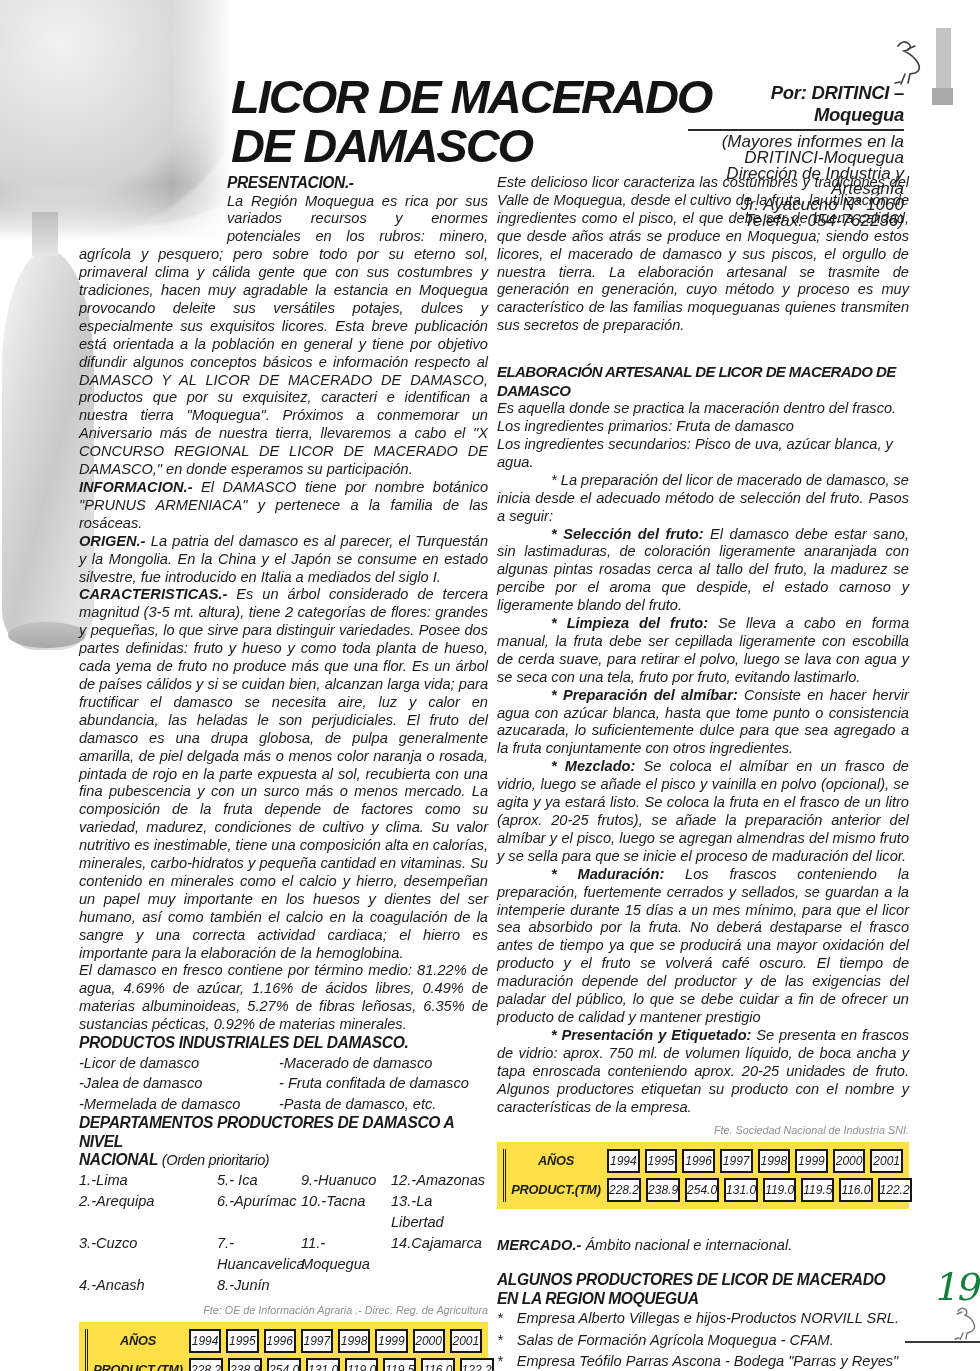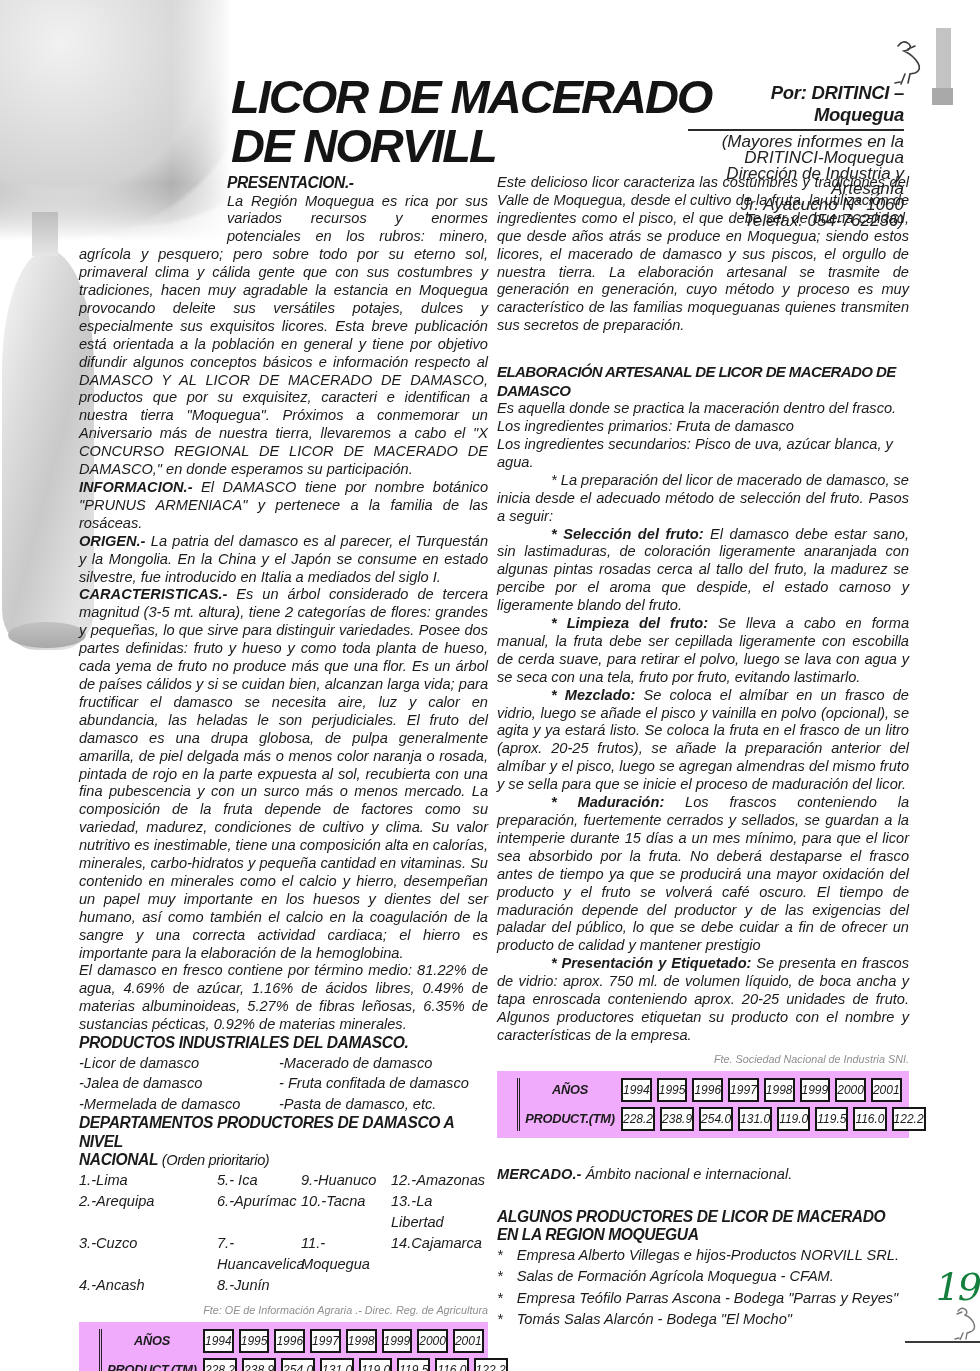--- a/index.html
+++ b/index.html
@@ -43,27 +43,27 @@
 
   
   .col{position:absolute;top:174px;font-size:14.6px;line-height:17.9px;text-align:justify;z-index:2;}
   #left-col{left:79px;width:409px;}
   #right-col{left:497px;width:412px;}
   p{margin:0;}
   .lead{font-weight:bold;}
   .h{font-weight:bold;font-size:15.6px;letter-spacing:-0.4px;text-align:left;line-height:18.5px;}
   .spacer{float:left;width:148px;height:60px;}
   .plain{text-align:left;}
-  .step{text-indent:54px;} .mt14{margin-top:28px;} .mt22{margin-top:24px;}
+  .step{text-indent:54px;} .mt14{margin-top:28px;} .mt22{margin-top:16px;}
 
   .grid2{display:grid;grid-template-columns:200px 1fr;line-height:20.5px;text-align:left;}
   .grid4{display:grid;grid-template-columns:138px 84px 90px 1fr;line-height:21px;text-align:left;}
 
   .tbl-src{font-size:10.8px;color:#8f8f8f;text-align:right;margin:6px 0 2px 0;}
-  .tbl{background:#f0abfc;padding:7px 20px;margin-top:0;}
+  .tbl{background:#fde047;padding:7px 6px;margin-top:0;}
   .tbl-inner{border-left:3px double #222;padding-left:4px;display:flex;flex-direction:column;gap:5px;}
   .tbl-row{display:flex;gap:5px;}
   .tbl-label{width:92px;flex:none;display:flex;align-items:center;justify-content:center;
              font-weight:bold;font-size:12.8px;letter-spacing:-0.3px;}
   .tbl-cell{flex:1;background:#fff;border:2px solid #161616;text-align:center;
             font-size:12px;line-height:20px;height:20px;}
 
   .prod-item{display:flex;gap:14px;line-height:21.5px;text-align:left;}
   .star{flex:none;}
 
@@ -83,21 +83,21 @@
   <div class="bottle"></div>
   <div class="corner-bar"></div>
   <div class="corner-sq"></div>
 
   <svg class="bird-top" viewBox="0 0 44 48">
     <path d="M10 8 q5 -7 11 -2 q3 3 -1 6 l-4 1 q9 4 14 12 q4 7 -3 10 l-5 1 l-2 9 m-3 -9 l-4 10 m-6 -1 l5 -1 m8 -33 l7 -3" fill="none" stroke="#3d3d3d" stroke-width="1.6" stroke-linecap="round"></path>
   </svg>
 
   <div class="title">
     <div>LICOR DE MACERADO</div>
-    <div>DE NORVILL</div>
+    <div>DE DAMASCO</div>
   </div>
 
   <div class="byline-wrap">
     <div class="byline">Por: DRITINCI – Moquegua</div>
     <div class="byline-note">
       <div>(Mayores informes en la DRITINCI-Moquegua</div>
       <div>Dirección de Industria y Artesanía</div>
       <div>Jr. Ayacucho N° 1060 Telefax: 054-762236)</div>
     </div>
   </div>
@@ -179,20 +179,21 @@
     <p>Este delicioso licor caracteriza las costumbres y tradiciones del Valle de Moquegua, desde el cultivo de la fruta, la utilización de ingredientes como el pisco, el que debe ser de buena calidad, que desde años atrás se produce en Moquegua; siendo estos licores, el macerado de damasco y sus piscos, el orgullo de nuestra tierra. La elaboración artesanal se trasmite de generación en generación, cuyo método y proceso es muy característico de las familias moqueguanas quienes transmiten sus secretos de preparación.</p>
 
     <p class="h mt14" style="font-size:15px;letter-spacing:-0.6px;">ELABORACIÓN ARTESANAL DE LICOR DE MACERADO DE DAMASCO</p>
     <p class="plain">Es aquella donde se practica la maceración dentro del frasco.</p>
     <p class="plain">Los ingredientes primarios: Fruta de damasco</p>
     <p class="plain">Los ingredientes secundarios: Pisco de uva, azúcar blanca, y agua.</p>
     <p class="step">* La preparación del licor de macerado de damasco, se inicia desde el adecuado método de selección del fruto. Pasos a seguir:</p>
 
     <p class="step"><span class="lead">* Selección del fruto:</span> <span>El damasco debe estar sano, sin lastimaduras, de coloración ligeramente anaranjada con algunas pintas rosadas cerca al tallo del fruto, la madurez se percibe por el aroma que despide, el estado carnoso y ligeramente blando del fruto.</span></p>
     <p class="step"><span class="lead">* Limpieza del fruto:</span> <span>Se lleva a cabo en forma manual, la fruta debe ser cepillada ligeramente con escobilla de cerda suave, para retirar el polvo, luego se lava con agua y se seca con una tela, fruto por fruto, evitando lastimarlo.</span></p>
+    <p class="step"><span class="lead">* Preparación del almíbar:</span> <span>Consiste en hacer hervir agua con azúcar blanca, hasta que tome punto o consistencia azucarada, lo suficientemente dulce para que sea agregado a la fruta conjuntamente con otros ingredientes.</span></p>
     <p class="step"><span class="lead">* Mezclado:</span> <span>Se coloca el almíbar en un frasco de vidrio, luego se añade el pisco y vainilla en polvo (opcional), se agita y ya estará listo. Se coloca la fruta en el frasco de un litro (aprox. 20-25 frutos), se añade la preparación anterior del almíbar y el pisco, luego se agregan almendras del mismo fruto y se sella para que se inicie el proceso de maduración del licor.</span></p>
     <p class="step"><span class="lead">* Maduración:</span> <span>Los frascos conteniendo la preparación, fuertemente cerrados y sellados, se guardan a la intemperie durante 15 días a un mes mínimo, para que el licor sea absorbido por la fruta. No deberá destaparse el frasco antes de tiempo ya que se producirá una mayor oxidación del producto y el fruto se volverá café oscuro. El tiempo de maduración depende del productor y de las exigencias del paladar del público, lo que se debe cuidar a fin de ofrecer un producto de calidad y mantener prestigio</span></p>
     <p class="step"><span class="lead">* Presentación y Etiquetado:</span> <span>Se presenta en frascos de vidrio: aprox. 750 ml. de volumen líquido, de boca ancha y tapa enroscada conteniendo aprox. 20-25 unidades de fruto. Algunos productores etiquetan su producto con el nombre y características de la empresa.</span></p>
 
     <div class="tbl-src">Fte. Sociedad Nacional de Industria SNI.</div>
     <div class="tbl">
       <div class="tbl-inner">
         <div class="tbl-row">
           <div class="tbl-label">AÑOS</div>
           <div class="tbl-cell">1994</div>

